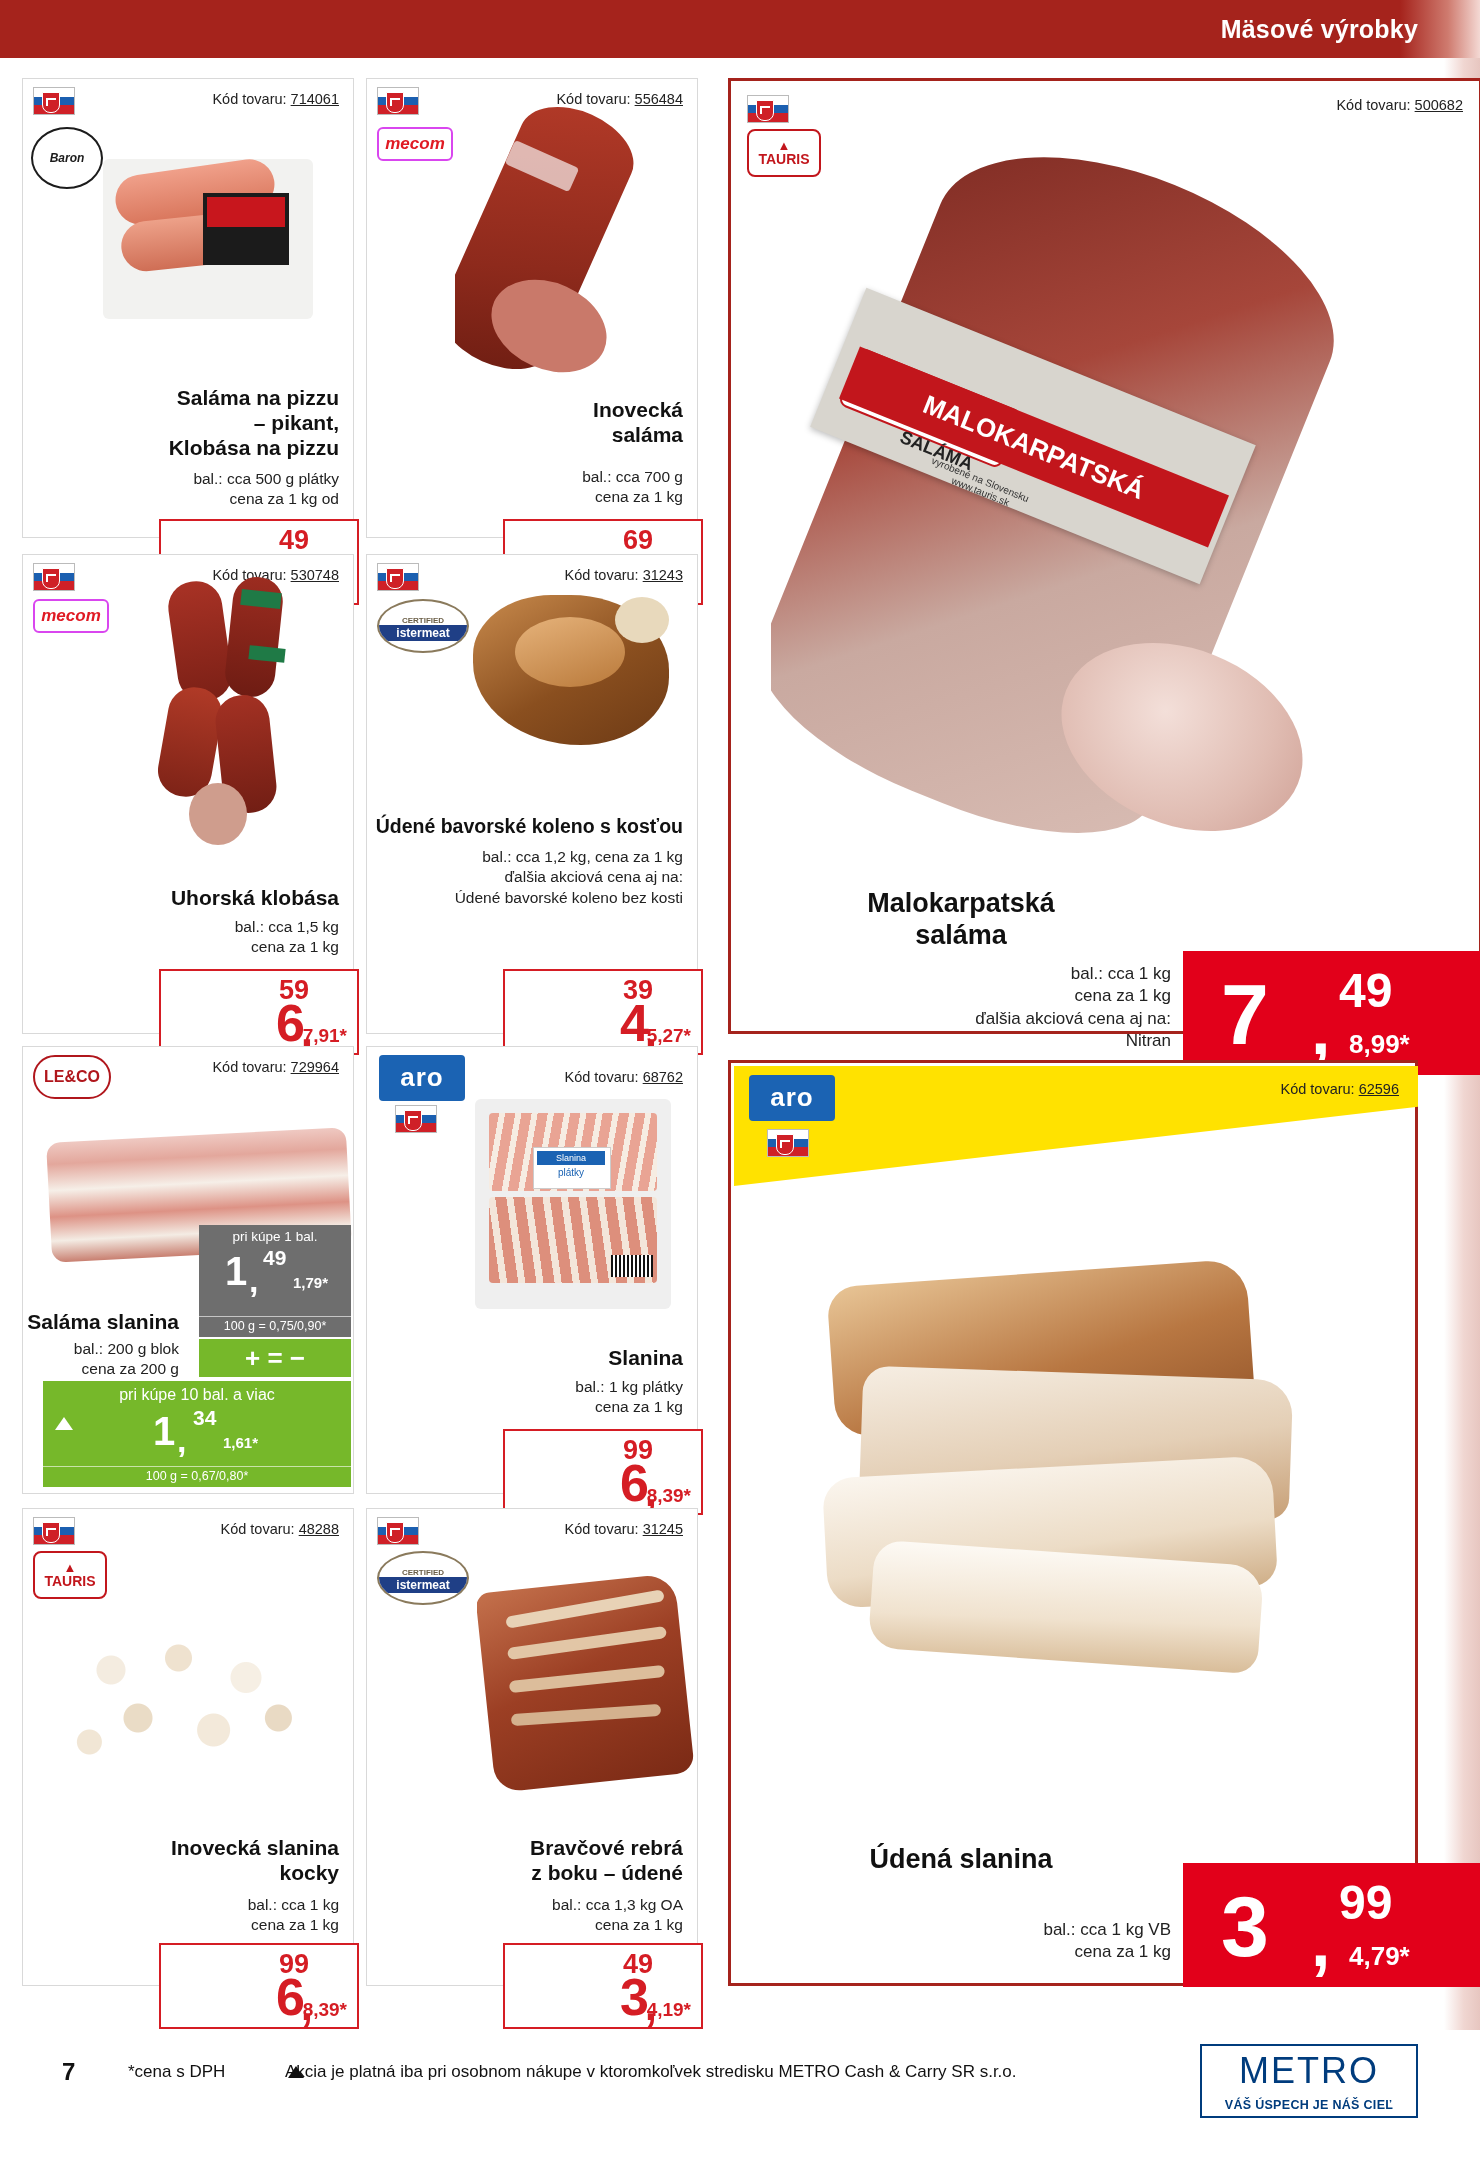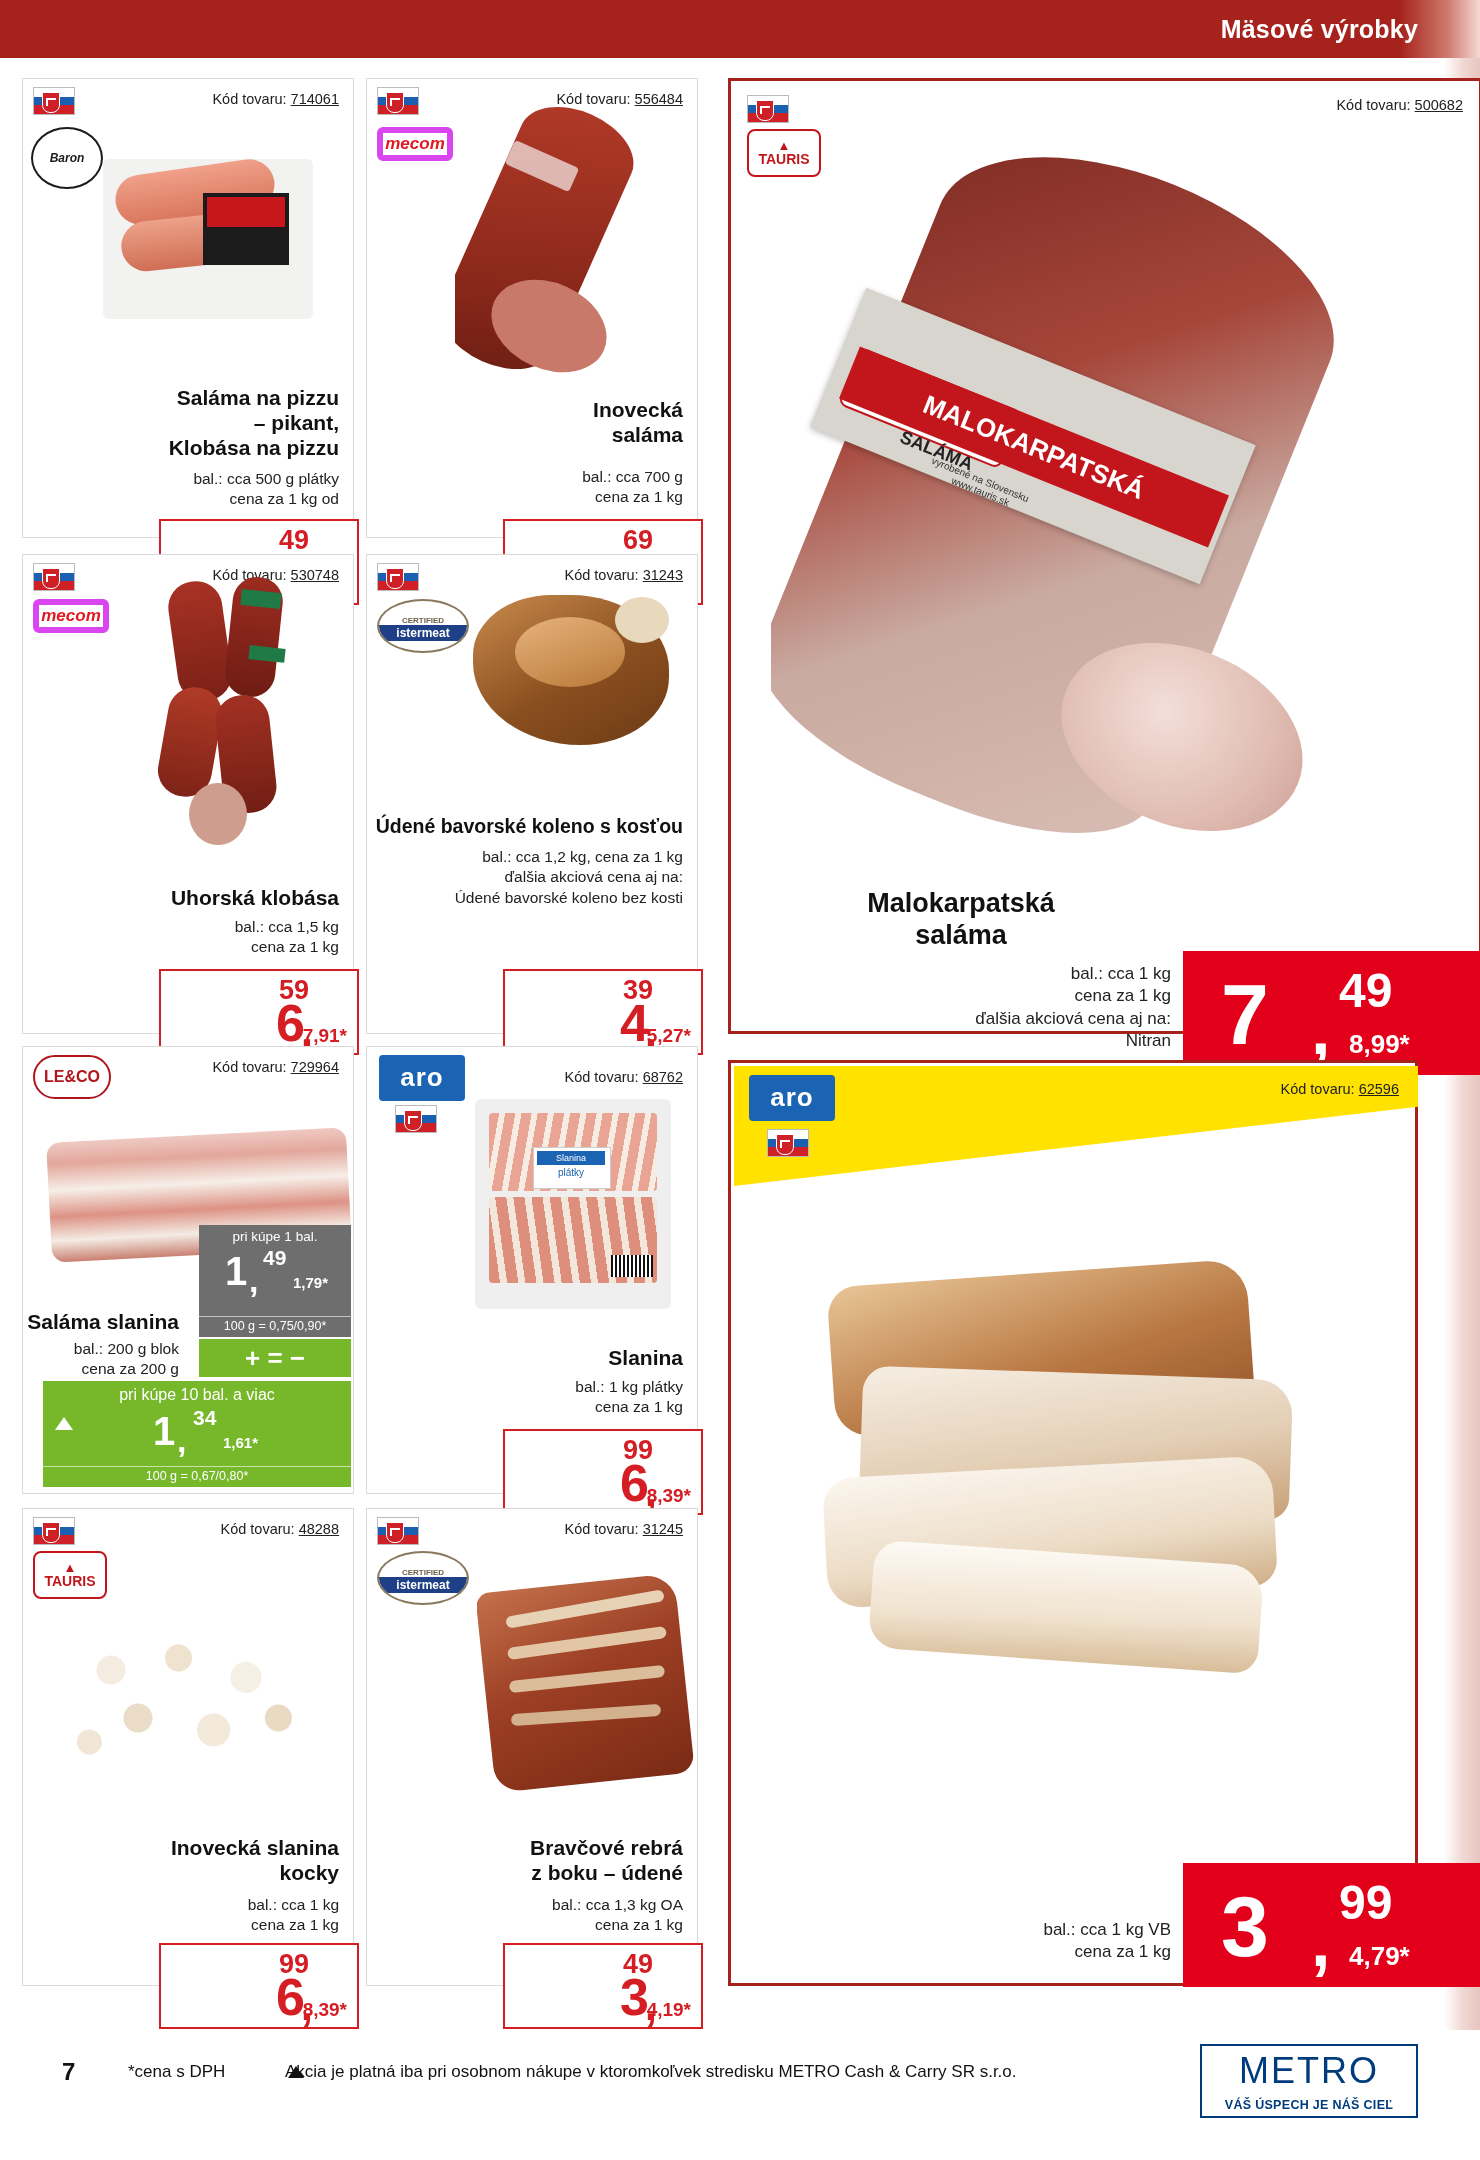--- a/index.html
+++ b/index.html
@@ -58,21 +58,21 @@
 
   .brand{
     position:absolute;box-sizing:border-box;display:flex;align-items:center;justify-content:center;
     font-weight:bold;text-align:center;line-height:1.05;
   }
   .brand-baron{
     width:72px;height:62px;border-radius:50%;background:#fff;border:2px solid #1c1c1c;
     color:#1c1c1c;font-size:12px;font-style:italic;
   }
   .brand-mecom{
-    width:76px;height:34px;border-radius:6px;background:#fff;border:6px solid #d946ef;
+    width:76px;height:34px;border-radius:6px;background:#fff;border:2px solid #d946ef;
     color:#e01a23;font-size:17px;font-style:italic;
   }
   .brand-tauris{
     width:74px;height:48px;border-radius:8px;background:#fff;border:2px solid #c2161c;
     color:#c2161c;font-size:14px;flex-direction:column;
   }
   .brand-tauris .bull{font-size:13px;line-height:1;}
   .brand-leco{
     width:78px;height:44px;border-radius:22px;background:#fff;border:2px solid #b0161c;
     color:#b0161c;font-size:16px;
@@ -600,20 +600,21 @@
                   background:linear-gradient(165deg,#e8c596,#b87742 60%,#97582c);border-radius:30px 40px 26px 34px;transform:rotate(-4deg);"></div>
       <div style="position:absolute;left:70px;top:120px;width:430px;height:140px;
                   background:linear-gradient(170deg,#f6eee3,#e4cfb6 55%,#c79f76);border-radius:26px 36px 22px 30px;transform:rotate(2deg);"></div>
       <div style="position:absolute;left:34px;top:214px;width:450px;height:130px;
                   background:linear-gradient(175deg,#fbf6ef,#ecdcc6 60%,#cfae87);border-radius:30px 38px 26px 34px;transform:rotate(-3deg);"></div>
       <div style="position:absolute;left:80px;top:300px;width:390px;height:108px;
                   background:linear-gradient(178deg,#fdfaf5,#f0e2ce 60%,#d8bc98);border-radius:28px 34px 24px 30px;transform:rotate(4deg);"></div>
     </div>
 
     <div class="title center" style="left:20px;top:780px;width:420px;font-size:27px;">
+      <div>Údená slanina</div>
     </div>
     <div class="desc" style="left:20px;top:856px;width:420px;text-align:right;font-size:17px;">
       <div>bal.: cca 1 kg VB</div>
       <div>cena za 1 kg</div>
     </div>
 
     <div class="redbox" style="left:452px;top:800px;width:316px;height:124px;">
       <span class="main" style="left:38px;top:20px;font-size:86px;">3</span>
       <span class="comma" style="left:128px;top:44px;font-size:70px;">,</span>
       <span class="cents" style="left:156px;top:16px;font-size:48px;">99</span>

